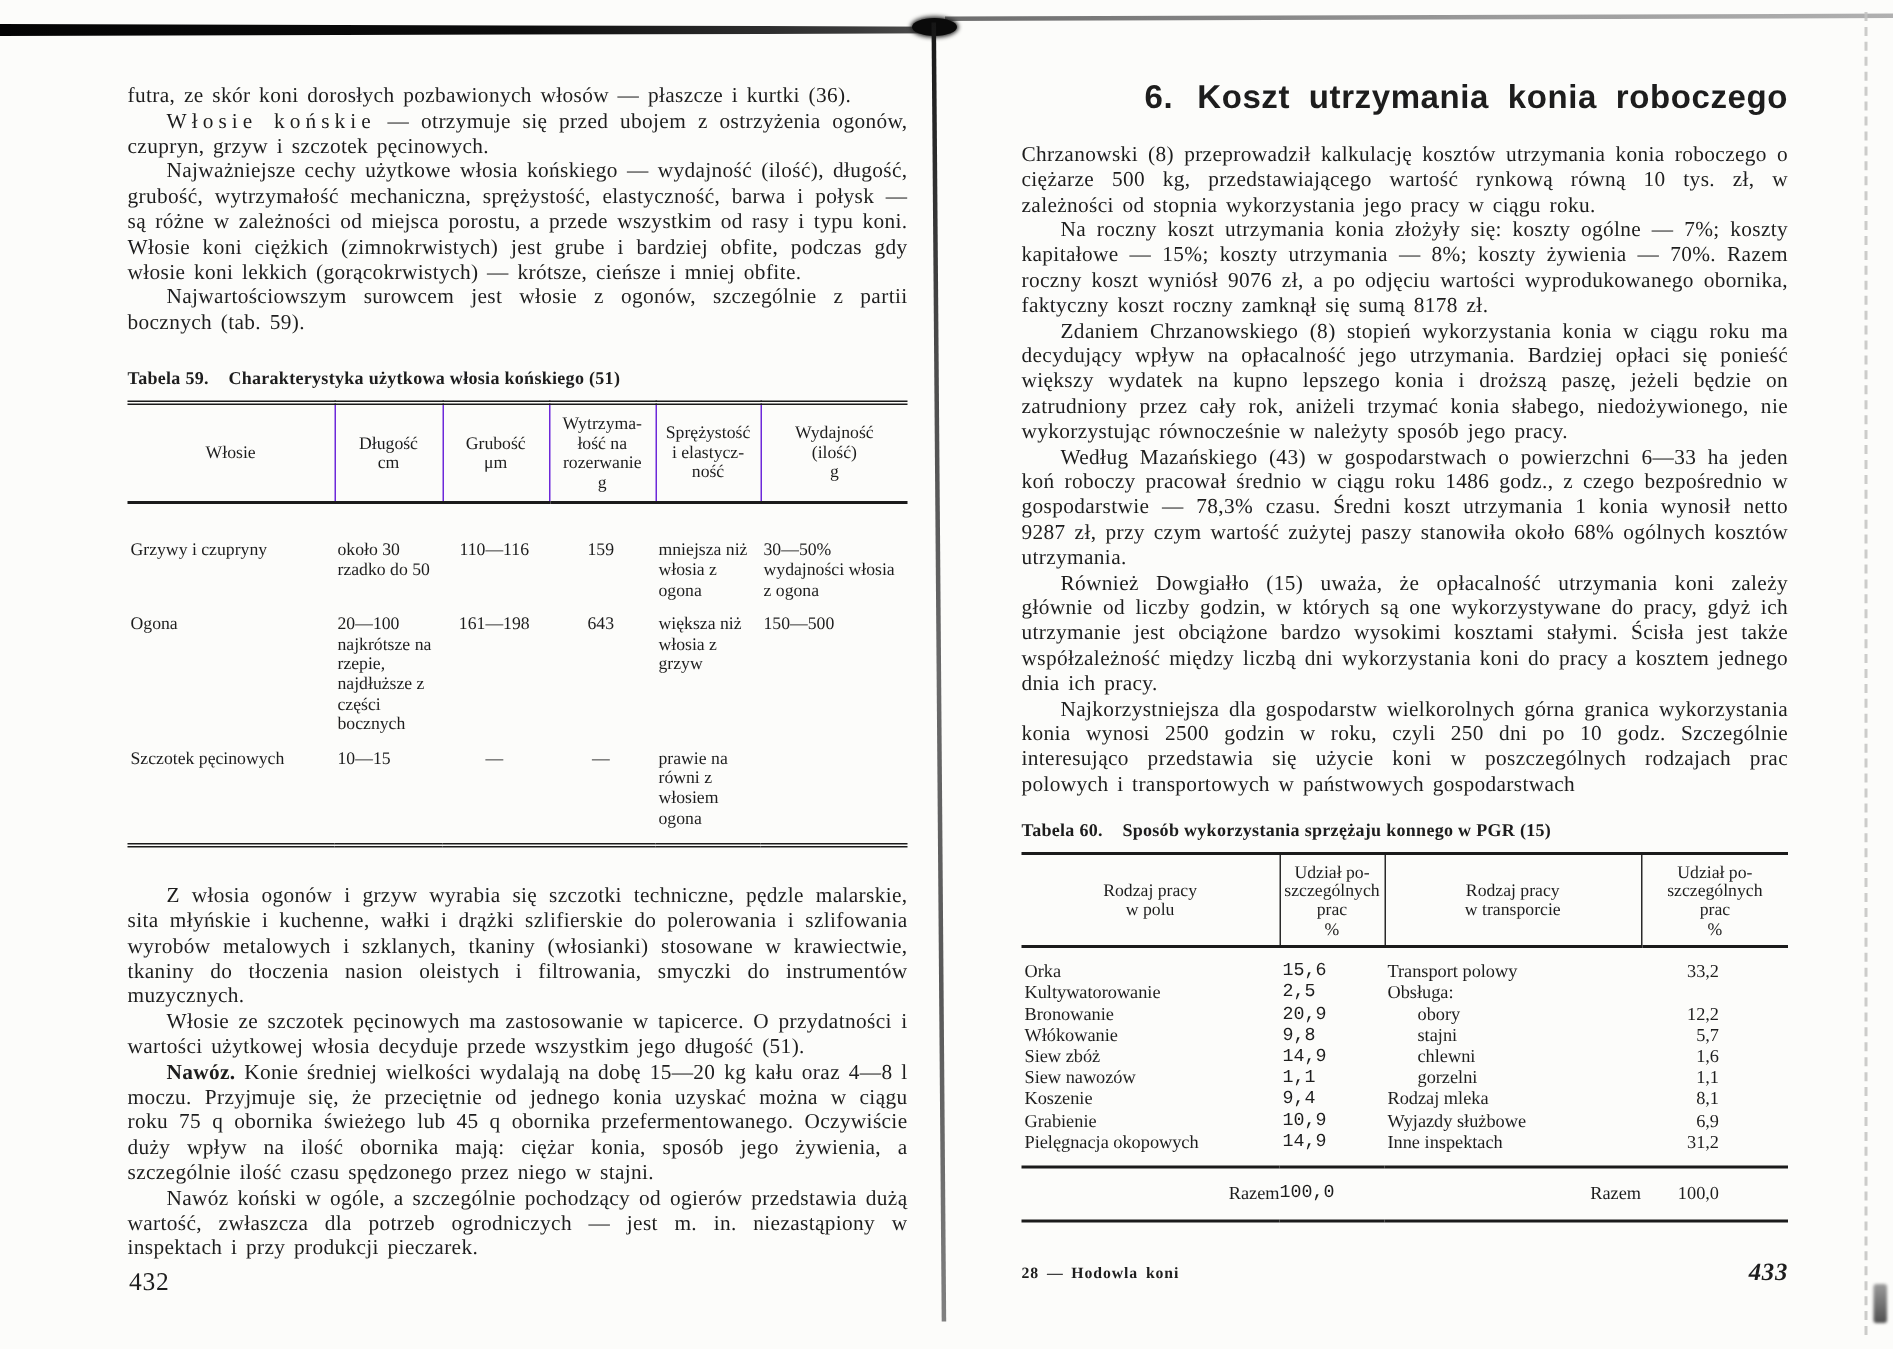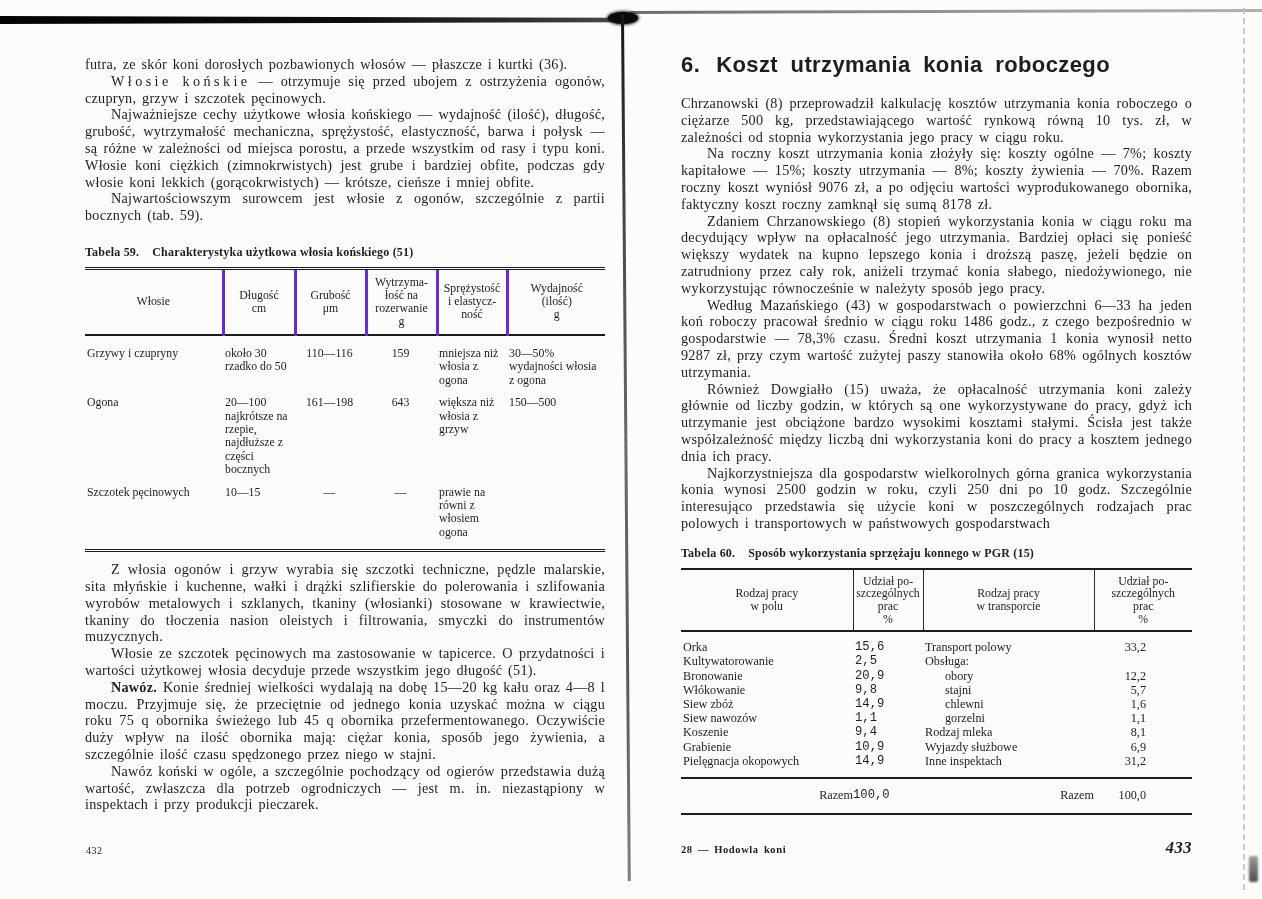--- a/index.html
+++ b/index.html
@@ -46,44 +46,44 @@
     margin:0;text-align:justify;
     font-size:14.2px;line-height:16.8px;
     letter-spacing:0.25px;word-spacing:2px;
   }
   .indent{text-indent:26px;}
   .lead-bold{font-weight:bold;}
   .spaced{letter-spacing:3.4px;}
   .chapter-heading{
     font-family:"Liberation Sans","DejaVu Sans",sans-serif;
     font-size:22px;line-height:26px;font-weight:bold;
-    letter-spacing:0.4px;word-spacing:6px;margin:0 0 17px 0;
+    letter-spacing:0.4px;word-spacing:6px;margin:0 0 17px 0;text-align:right;
   }
   .chapter-no{margin-right:16px;}
   
   .tbl-caption{
     font-size:12px;font-weight:bold;letter-spacing:0.2px;
     margin:21px 0 7px 0;
   }
   .t60cap{margin:14px 0 7px 0;}
   .cap-label{margin-right:13px;}
   
   table{border-collapse:collapse;table-layout:fixed;}
   th{font-weight:normal;}
   .t59{
     width:520px;font-size:11.8px;line-height:13.4px;
     border-top:3px double #1b1b1b;border-bottom:3px double #1b1b1b;
   }
   .t59 thead th{
     border-bottom:2px solid #1b1b1b;text-align:center;vertical-align:middle;
     padding:6px 2px;white-space:pre-line;line-height:13px;font-size:11.8px;
   }
-  .t59 thead th + th{border-left:3px solid #6d28d9;}
+  .t59 thead th + th{border-left:1px solid #6d28d9;}
   .t59 tbody td{vertical-align:top;padding:4px 4px 5px 2px;}
-  .t59 tbody tr:first-child td{padding-top:11px;}
+  .t59 tbody tr:first-child td{padding-top:24px;}
   .t59 tbody tr:last-child td{padding-bottom:10px;}
   .t59 td.a-c{text-align:center;}
   .t60{
     width:511px;font-size:12.2px;line-height:13.2px;
     border-top:2px solid #1b1b1b;border-bottom:2px solid #1b1b1b;
   }
   .t60 thead th{
     border-bottom:2px solid #1b1b1b;text-align:center;vertical-align:middle;
     padding:5px 1px;white-space:pre-line;line-height:12.6px;font-size:11.8px;
   }
@@ -92,21 +92,21 @@
   .t60 tbody tr:first-child td{padding-top:9px;}
   .t60 tbody tr:last-child td{padding-bottom:9px;margin-left:13px;}
   .t60 td.num2{padding-right:18px;font-family:Liberation Mono, monospace;}
   .t60 td.num4{text-align:right;padding-right:46px;}
   .t60 td.tindent{padding-left:22px;}
   .t60 tfoot td{
     border-top:2px solid #1b1b1b;padding:10px 0 11px 0;
   }
   .t60 tfoot td.lbl{text-align:right;}
   
-  .pagenum-left{position:absolute;left:86px;top:845px;font-size:10px;letter-spacing:0.5px;}
+  .pagenum-left{position:absolute;left:86px;top:845px;font-size:17px;letter-spacing:0.5px;}
   .book-signature{
     position:absolute;left:681px;top:844px;
     font-size:10.5px;font-weight:bold;letter-spacing:0.6px;word-spacing:2px;
   }
   .pagenum-right{
     position:absolute;left:1150px;top:838px;width:42px;text-align:right;
     font-size:16.5px;font-weight:bold;letter-spacing:0.5px;font-style:italic;
   }
 </style>
 </head>
@@ -180,21 +180,21 @@
           <td>Szczotek pęcinowych</td>
           <td>10—15</td>
           <td class="a-c">—</td>
           <td class="a-c">—</td>
           <td>prawie na równi z włosiem ogona</td>
           <td></td>
         </tr>
       </tbody>
     </table>
 
-    <p class="para indent" style="margin-top:9px">Z włosia ogonów i grzyw wyrabia się szczotki techniczne, pędzle malarskie, sita młyńskie i kuchenne, wałki i drążki szlifierskie do polerowania i szlifowania wyrobów metalowych i szklanych, tkaniny (włosianki) stosowane w krawiectwie, tkaniny do tłoczenia nasion oleistych i filtrowania, smyczki do instrumentów muzycznych.</p>
+    <p class="para indent" style="margin-top:24px">Z włosia ogonów i grzyw wyrabia się szczotki techniczne, pędzle malarskie, sita młyńskie i kuchenne, wałki i drążki szlifierskie do polerowania i szlifowania wyrobów metalowych i szklanych, tkaniny (włosianki) stosowane w krawiectwie, tkaniny do tłoczenia nasion oleistych i filtrowania, smyczki do instrumentów muzycznych.</p>
     <p class="para indent">Włosie ze szczotek pęcinowych ma zastosowanie w tapicerce. O przydatności i wartości użytkowej włosia decyduje przede wszystkim jego długość (51).</p>
     <p class="para indent"><span class="lead-bold">Nawóz.</span><span> Konie średniej wielkości wydalają na dobę 15—20 kg kału oraz 4—8 l moczu. Przyjmuje się, że przeciętnie od jednego konia uzyskać można w ciągu roku 75 q obornika świeżego lub 45 q obornika przefermentowanego. Oczywiście duży wpływ na ilość obornika mają: ciężar konia, sposób jego żywienia, a szczególnie ilość czasu spędzonego przez niego w stajni.</span></p>
     <p class="para indent">Nawóz koński w ogóle, a szczególnie pochodzący od ogierów przedstawia dużą wartość, zwłaszcza dla potrzeb ogrodniczych — jest m. in. niezastąpiony w inspektach i przy produkcji pieczarek.</p>
   </div>
 
   <div class="pagenum-left">432</div>
 
   <div class="page page-right">
     <h1 class="chapter-heading"><span class="chapter-no">6.</span><span>Koszt utrzymania konia roboczego</span></h1>
 

